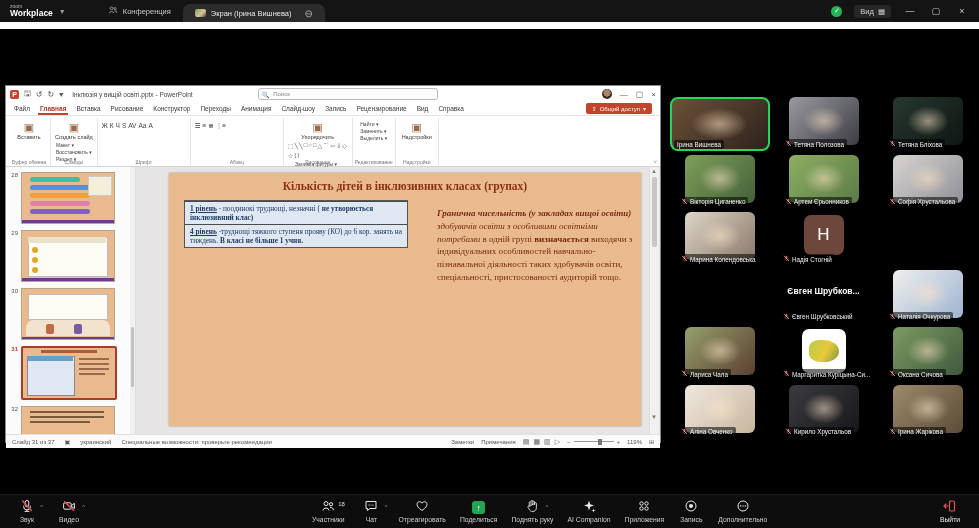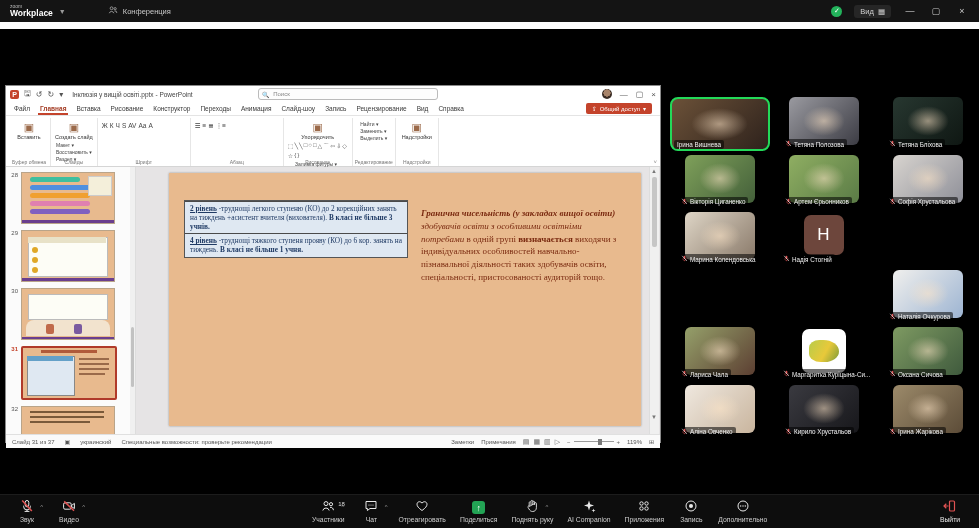--- a/index.html
+++ b/index.html
@@ -57,21 +57,21 @@
   .tscroll .th{position:absolute;left:1px;width:3px;background:#c2c2c2;border-radius:2px;}
   
   .slidearea{flex:1;background:#e6e4e5;position:relative;}
   .slide{position:absolute;left:33px;top:6px;width:472px;height:253px;background:#e8ba8e;box-shadow:0 0 2px rgba(0,0,0,.35);font-family:"Liberation Serif",serif;}
   .slide-title{margin-top:7px;text-align:center;font-weight:bold;font-size:11.5px;color:#8c3214;}
   .stable{position:absolute;left:15px;top:27px;width:222px;background:#dfe8f2;border:1px solid #555;}
   .sthead{background:#64a0c8;color:#fff;font-weight:bold;font-size:8px;text-align:center;padding:2px 0;}
   .srow{font-size:7.3px;color:#1f3a64;padding:2px 5px;border-top:1px solid #4a4a4a;line-height:1.25;}
   .srow b{font-weight:bold;}
   .srow .u{text-decoration:underline;}
-  .side-text{position:absolute;left:252px;top:34px;width:206px;font-size:9px;line-height:1.42;color:#7a2a10;}
+  .side-text{position:absolute;left:268px;top:34px;width:206px;font-size:9px;line-height:1.42;color:#7a2a10;}
   .side-text .bi{font-weight:bold;font-style:italic;}
   .side-text .i{font-style:italic;}
   .side-text .b{font-weight:bold;}
   .vscroll{position:absolute;right:1px;top:0;width:9px;height:100%;background:#f0f0f0;border-left:1px solid #ddd;font-size:6px;color:#777;text-align:center;}
   .vscroll .up{position:absolute;top:1px;left:1px;}
   .vscroll .dn{position:absolute;bottom:14px;left:1px;}
   .vscroll .vt{position:absolute;left:2px;top:10px;width:5px;height:70px;background:#c6c6c6;border-radius:2px;}
   
   .statusbar{height:13px;border-top:1px solid #e0e0e0;display:flex;align-items:center;font-size:6px;color:#555;padding:0 6px;gap:10px;background:#fafafa;}
   .sb-right{margin-left:auto;display:flex;align-items:center;gap:7px;}
@@ -117,20 +117,25 @@
     <div id="topTabs" style="display:flex;align-items:center;">
         <div class="ztab">
           <span><svg width="10" height="10" viewBox="0 0 14 14">
               <circle cx="5" cy="4.6" r="2" fill="none" stroke="#bbb"></circle>
               <path d="M1.8 11.5a3.3 3.3 0 0 1 6.4 0" fill="none" stroke="#bbb"></path>
               <circle cx="10" cy="5.2" r="1.6" fill="none" stroke="#bbb"></circle>
               <path d="M9 8.4a2.8 2.8 0 0 1 3.4 2.8" fill="none" stroke="#bbb"></path>
             </svg></span>
           <span>Конференция</span>
         </div>
+        <div class="ztab active">
+          <span class="scrico"></span>
+          <span>Экран (Ірина Вишнева)</span>
+          <span class="minus">⊖</span>
+        </div>
       </div>
     <div class="topbar-right">
       <span class="shield">✓</span>
       <span class="viewbtn">
           <span>Вид</span>
           <span>▦</span>
         </span>
       <span class="winctl">—</span>
       <span class="winctl">▢</span>
       <span class="winctl">×</span>
@@ -304,23 +309,24 @@
               <div style="position:absolute;left:8px;top:9px;width:74px;height:2px;background:#7a5a3a"></div>
               <div style="position:absolute;left:8px;top:14px;width:60px;height:2px;background:#7a5a3a"></div>
             </span>
           </div>
           <div class="tscroll">
             <span class="th" style="top:160px;height:60px"></span>
           </div>
         </div>
       <div class="slidearea">
         <div class="slide">
+          <div class="slide-title">Кількість дітей в інклюзивних класах (групах)</div>
           <div class="stable">
             <div id="tableRows">
-                <div class="srow"><b class="u">2 рівень</b><span> -труднощі легкого ступеню (КО) до 2 корекційних занять на тиждень +асистент вчителя (вихователя).  </span><b>В класі не більше 3 учнів.</b></div>
+                <div class="srow"><b class="u">1 рівень</b><span> - поодинокі труднощі, незначні ( </span><b>не утворюється інклюзивний клас)</b></div>
                 <div class="srow"><b class="u">4 рівень</b><span> -труднощі тяжкого ступеня прояву (КО) до 6 кор. занять на тиждень. </span><b>В класі  не більше 1  учня.</b></div>
               </div>
           </div>
           <div class="side-text" id="sideText"><span class="bi">Гранична чисельність  (у закладах вищої освіти) </span><span class="i">здобувачів освіти з особливими освітніми потребами </span><span class="n">в одній групі </span><span class="b">визначається </span><span class="n">виходячи з індивідуальних особливостей навчально-пізнавальної діяльності таких здобувачів освіти, спеціальності, пристосованості аудиторій тощо.</span></div>
         </div>
         <div class="vscroll">
           <span class="up">▲</span>
           <span class="vt"></span>
           <span class="dn">▼</span>
         </div>
@@ -447,20 +453,32 @@
         <span class="plabel" style="left:8px;">
           <span><svg width="7" height="7" viewBox="0 0 14 14">
               <rect x="5.2" y="1.5" width="3.6" height="6.3" rx="1.8" fill="#e05252"></rect>
               <path d="M3.6 6.7v.8a3.4 3.4 0 0 0 6.8 0v-.8" fill="none" stroke="#e05252"></path>
               <line x1="7" y1="10.5" x2="7" y2="12.4" stroke="#e05252"></line>
               <line x1="2.2" y1="1.6" x2="11.8" y2="12" stroke="#fff" stroke-width="1.2"></line>
             </svg></span>
           <span>Надія Стогній</span>
         </span>
       </div>
+      <div class="gcell" style="left: 104px; top: 172.5px;">
+        <div class="ctext">Євген  Шрубков...</div>
+        <span class="plabel" style="left:8px;">
+          <span><svg width="7" height="7" viewBox="0 0 14 14">
+              <rect x="5.2" y="1.5" width="3.6" height="6.3" rx="1.8" fill="#e05252"></rect>
+              <path d="M3.6 6.7v.8a3.4 3.4 0 0 0 6.8 0v-.8" fill="none" stroke="#e05252"></path>
+              <line x1="7" y1="10.5" x2="7" y2="12.4" stroke="#e05252"></line>
+              <line x1="2.2" y1="1.6" x2="11.8" y2="12" stroke="#fff" stroke-width="1.2"></line>
+            </svg></span>
+          <span>Євген Шрубковський</span>
+        </span>
+      </div>
       <div class="gcell" style="left: 208px; top: 172.5px;">
         <div class="tile video" style="background:linear-gradient(135deg,#f0efed,#9db4d2)">
           <span class="glow"></span>
         </div>
         <span class="plabel" style="left:10px;">
           <span><svg width="7" height="7" viewBox="0 0 14 14">
               <rect x="5.2" y="1.5" width="3.6" height="6.3" rx="1.8" fill="#e05252"></rect>
               <path d="M3.6 6.7v.8a3.4 3.4 0 0 0 6.8 0v-.8" fill="none" stroke="#e05252"></path>
               <line x1="7" y1="10.5" x2="7" y2="12.4" stroke="#e05252"></line>
               <line x1="2.2" y1="1.6" x2="11.8" y2="12" stroke="#fff" stroke-width="1.2"></line>

